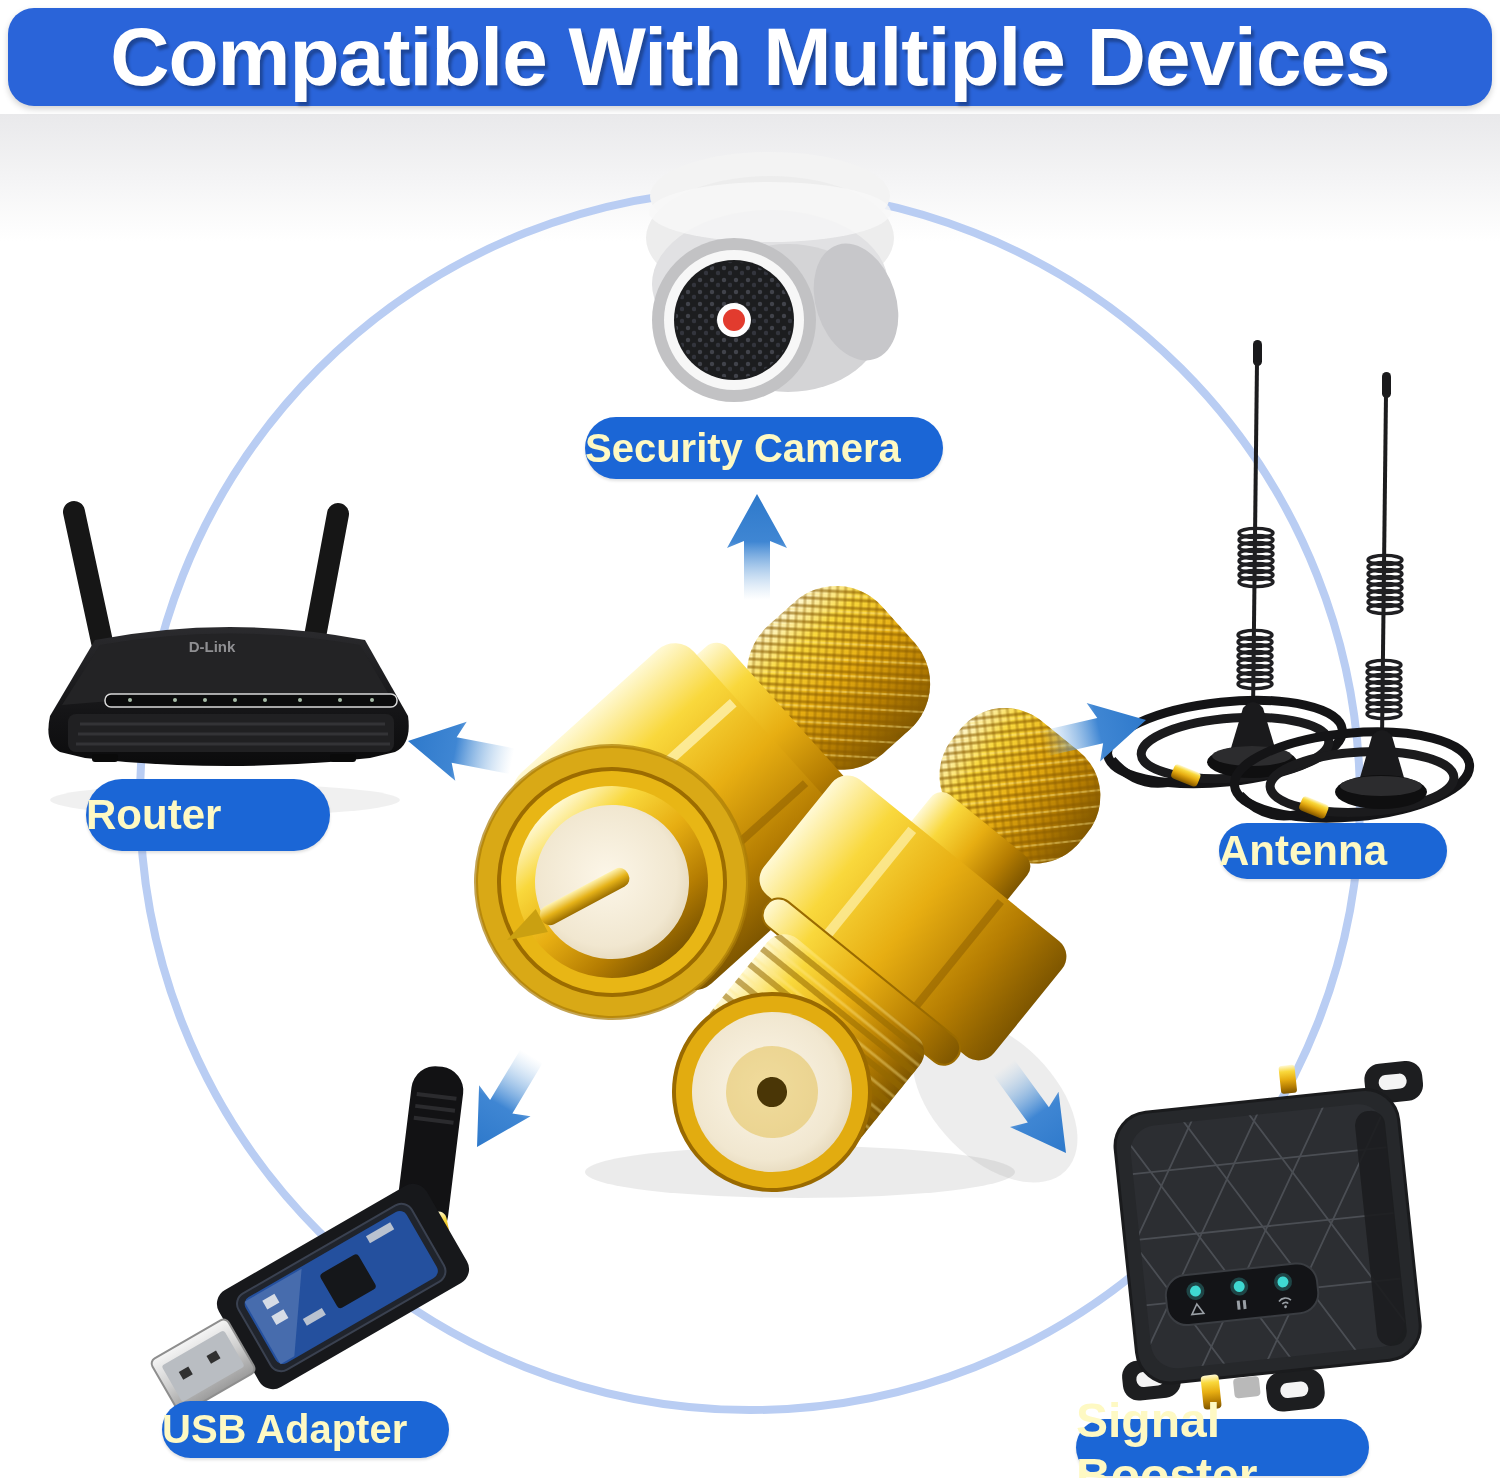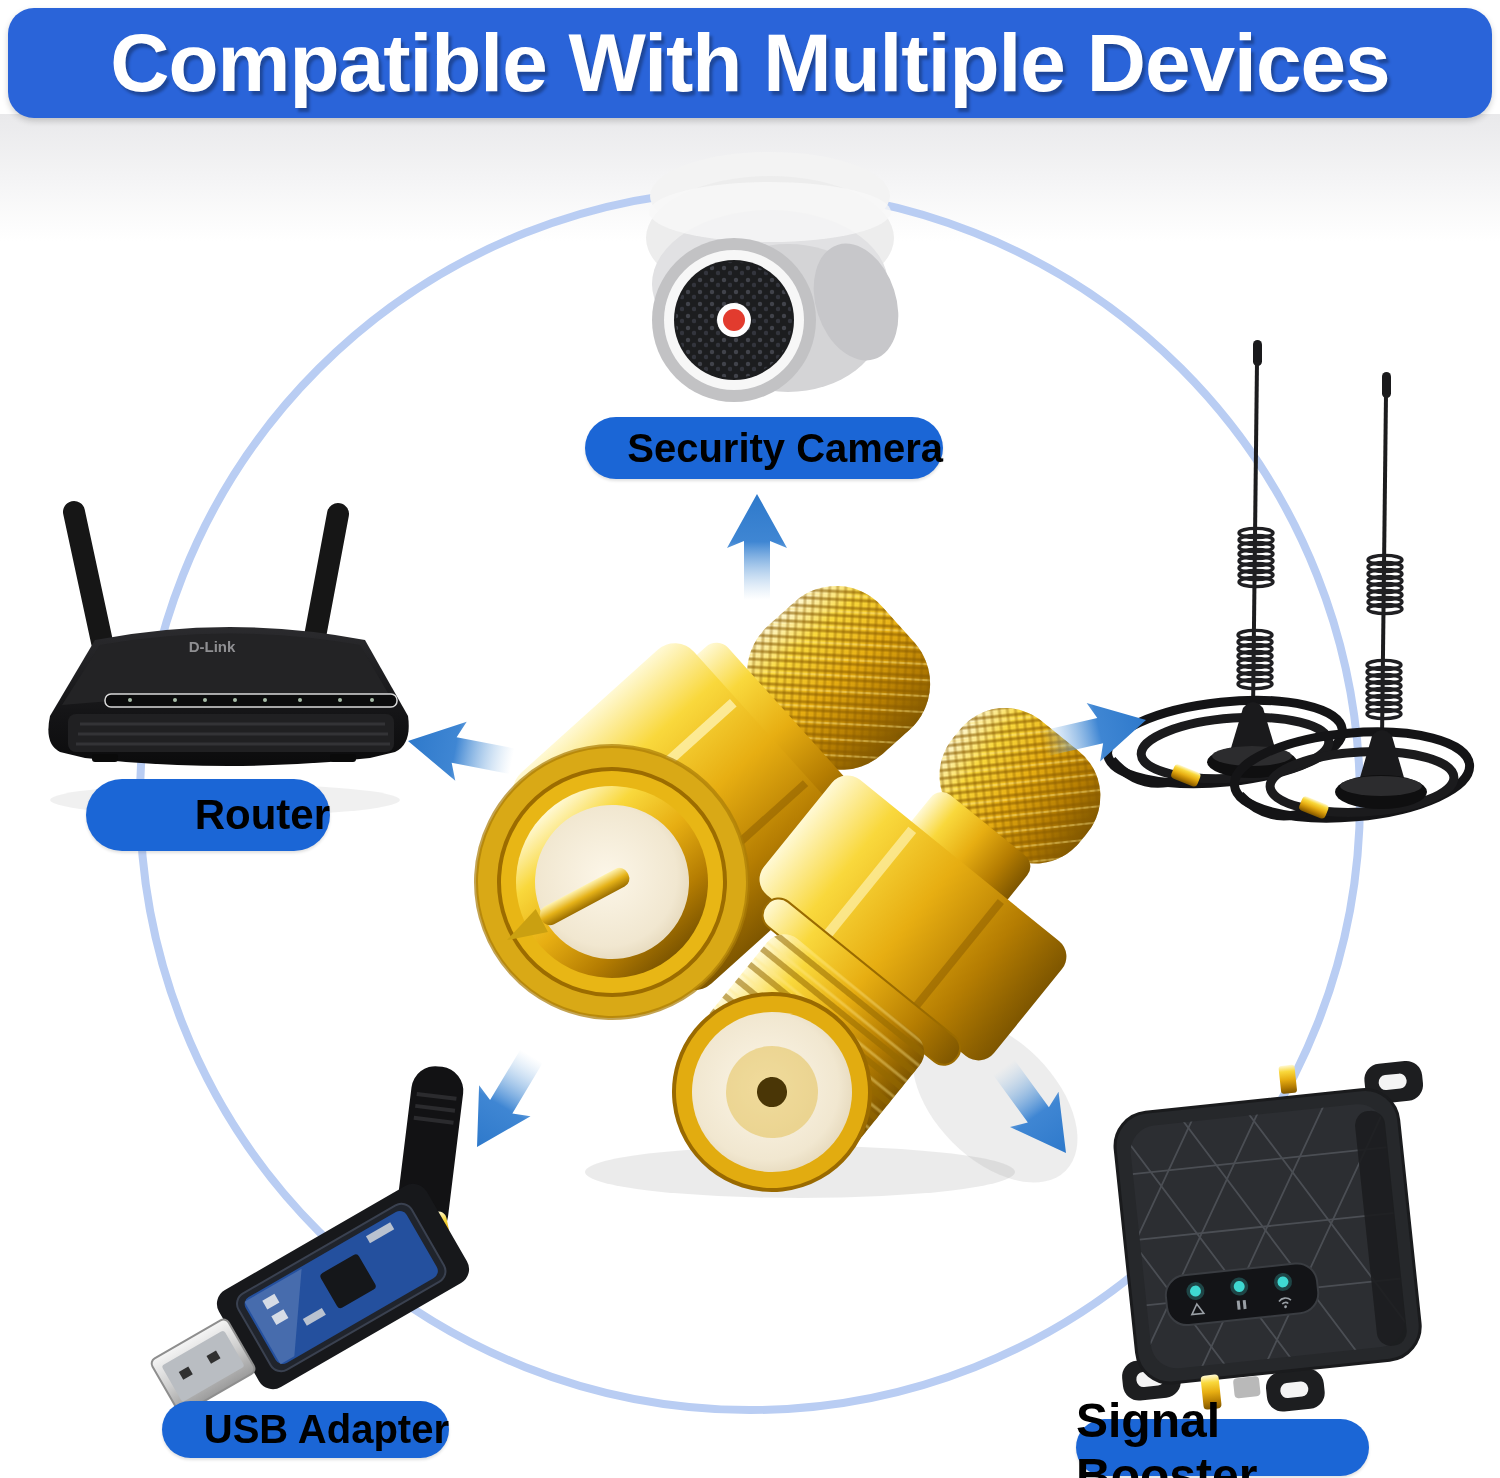--- a/index.html
+++ b/index.html
@@ -1,40 +1,40 @@
 <!DOCTYPE html>
 <html><head>
 <meta charset="utf-8">
 <style>
   html,body{margin:0;padding:0;background:#ffffff;}
   .stage{
     position:relative;width:1500px;height:1478px;background:#ffffff;overflow:hidden;
     font-family:"Liberation Sans", sans-serif;
   }
   .banner{
-    position:absolute;left:8px;top:8px;right:8px;height:110px;
+    position:absolute;left:8px;top:8px;right:8px;height:98px;
     background:#2a64d9;border-radius:26px;
     display:flex;align-items:center;justify-content:center;
     box-shadow:0 3px 6px rgba(0,0,0,0.18);
     z-index:5;
   }
   .banner-title{
     margin:0;font-size:82px;font-weight:bold;color:#ffffff;letter-spacing:-1px;
     text-shadow:3px 4px 3px rgba(0,0,0,0.30);
     white-space:nowrap;
   }
   .top-shade{
     position:absolute;left:0;top:114px;width:100%;height:150px;
     background:linear-gradient(180deg, #e9e9eb 0%, rgba(255,255,255,0) 85%);
     z-index:1;pointer-events:none;
   }
   .scene{position:absolute;left:0;top:0;width:1500px;height:1478px;z-index:2;}
   .pill{
-    position:absolute;background:#1b66d6;border-radius:999px;color:#000000;
-    display:flex;align-items:center;justify-content:flex-end;font-weight:bold;
+    position:absolute;background:#1b66d6;border-radius:999px;color:#fef9c3;
+    display:flex;align-items:center;justify-content:flex-start;font-weight:bold;
     z-index:6;box-shadow:0 2px 3px rgba(0,0,0,0.12);
   }
   .pill-security{left:585px;top:417px;width:358px;height:62px;font-size:40px;}
   .pill-router{left:86px;top:779px;width:244px;height:72px;font-size:42px;}
   .pill-antenna{left:1219px;top:823px;width:228px;height:56px;font-size:42px;}
   .pill-usb{left:162px;top:1401px;width:287px;height:57px;font-size:40px;}
   .pill-signal{left:1076px;top:1419px;width:293px;height:57px;font-size:48px;}
 </style>
 </head>
 <body>
@@ -316,20 +316,23 @@
     <use href="#arrowShape" transform="translate(477 1147) rotate(-149)"></use>
     <use href="#arrowShape" transform="translate(1066 1153) rotate(144)"></use>
   </svg>
 
   <div class="pill pill-security">
     <span>Security Camera</span>
   </div>
   <div class="pill pill-router">
     <span>Router</span>
   </div>
+  <div class="pill pill-antenna">
+    <span>Antenna</span>
+  </div>
   <div class="pill pill-usb">
     <span>USB Adapter</span>
   </div>
   <div class="pill pill-signal">
     <span>Signal Booster</span>
   </div>
 
 </div>
 
 </body></html>

